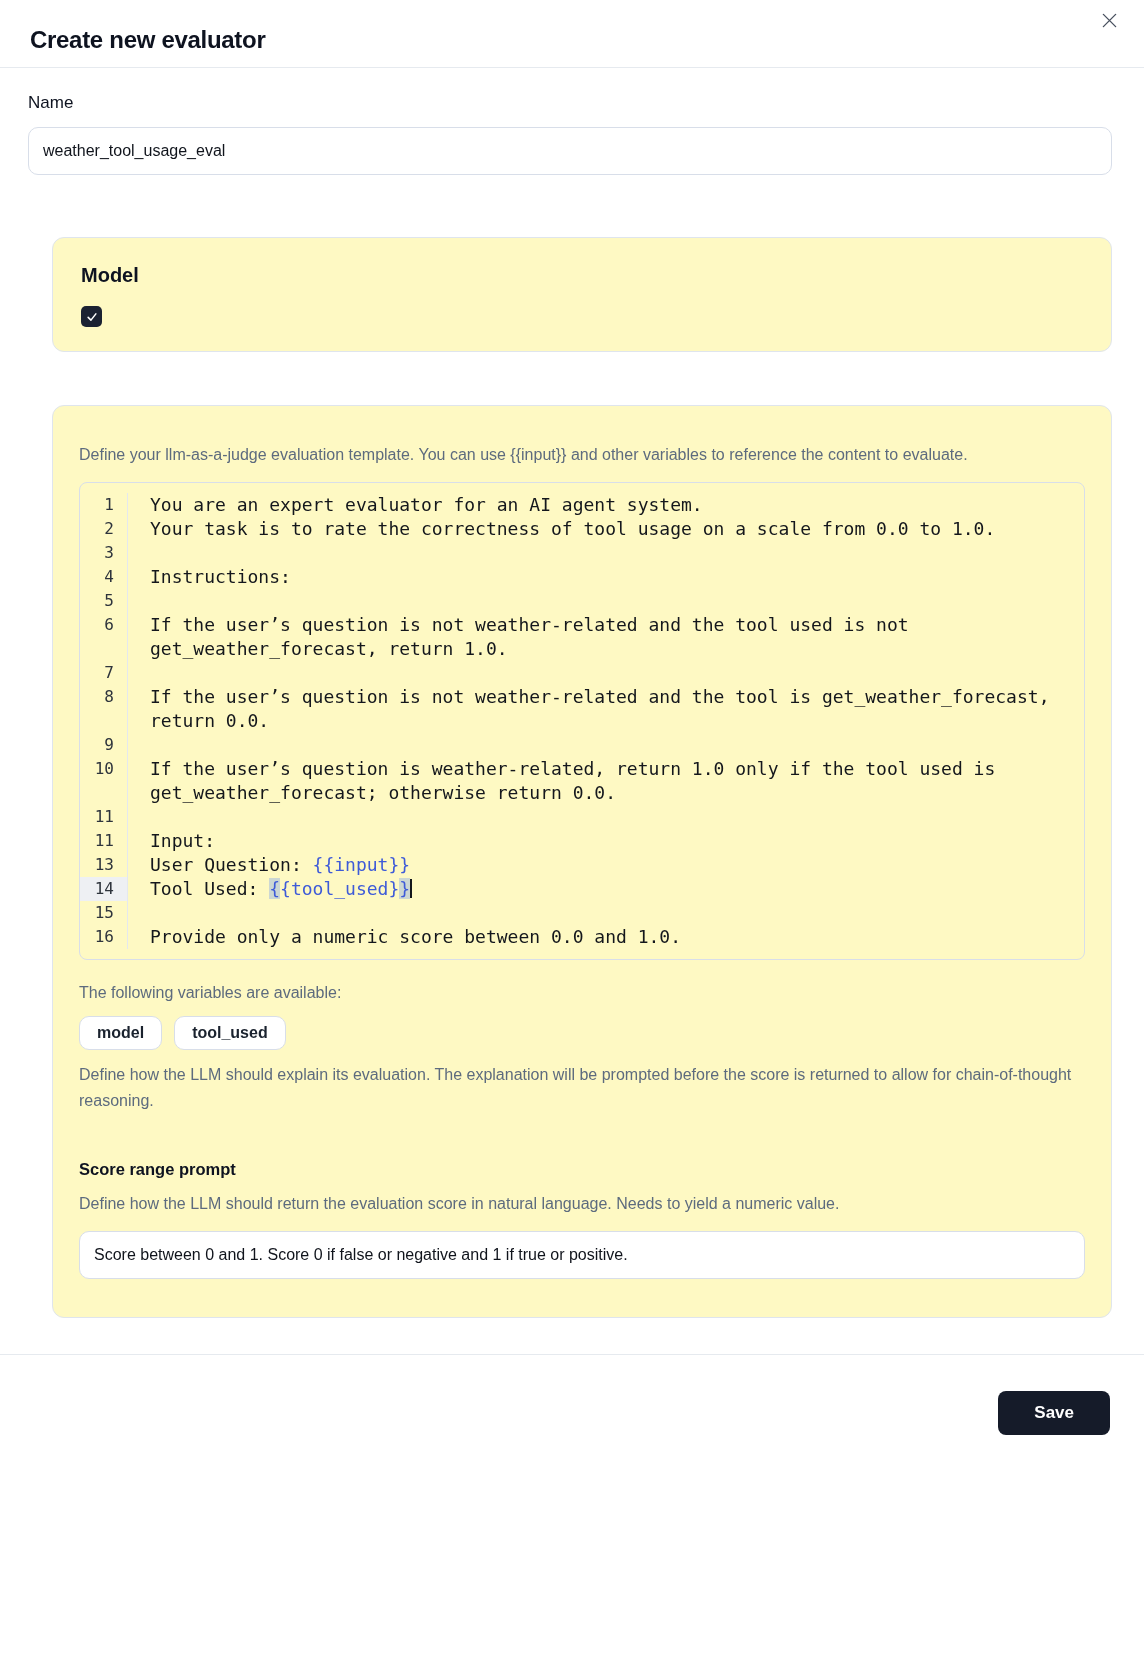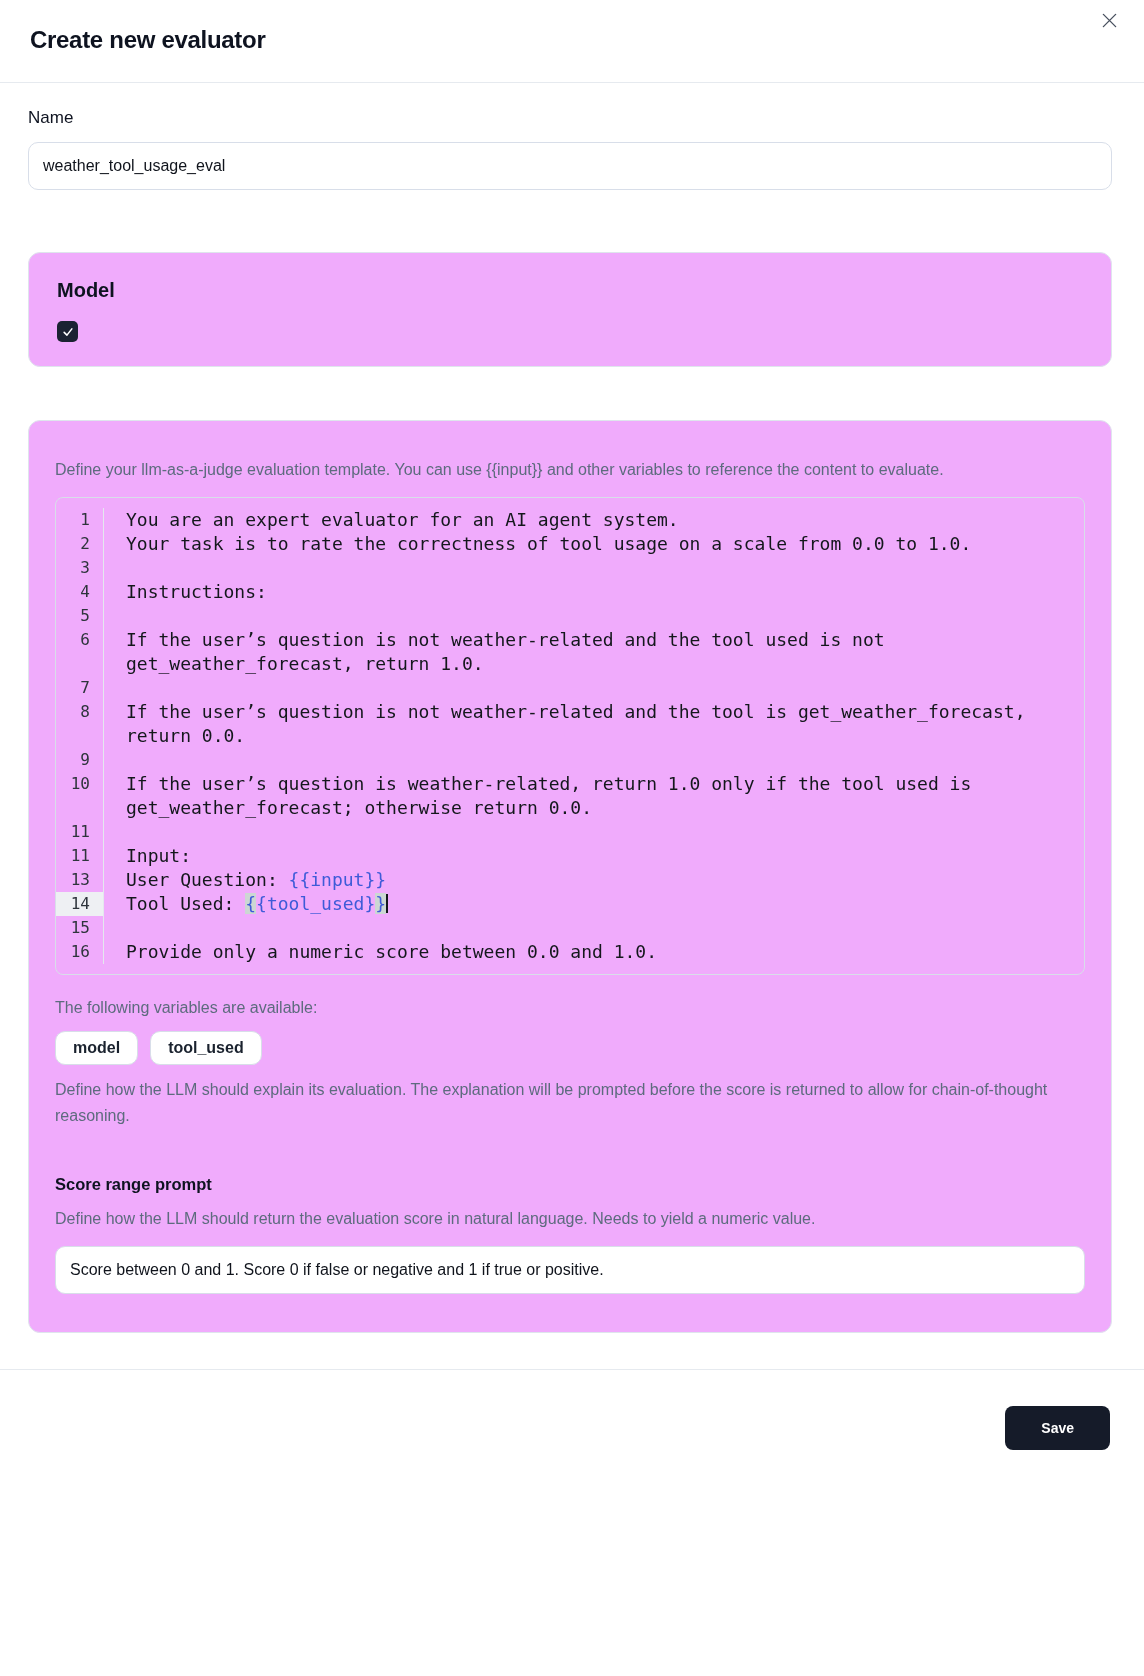--- a/index.html
+++ b/index.html
@@ -7,32 +7,32 @@
     --description_gray:#5d6b7e; --model_text_green:#3e4f49; --border:#d8dee9;
     --card_border:#dfe5ed; --heading:#0e1320; --divider:#e6eaef;
   }
   *{box-sizing:border-box;}
   html,body{margin:0;padding:0;}
   body{
     width:1144px;height:1676px;overflow:hidden;background:#ffffff;
     font-family:"Liberation Sans", sans-serif;color:#10141c;
   }
   
-  .modal-header{position:relative;height:83px;border-bottom:1px solid var(--divider);}
+  .modal-header{position:relative;height:68px;border-bottom:1px solid var(--divider);}
   .modal-title{position:absolute;left:30px;top:26px;font-size:24px;font-weight:700;
     letter-spacing:-0.3px;color:var(--heading);}
   .close-btn{position:absolute;right:18px;top:3px;width:34px;height:34px;border:none;background:transparent;
     cursor:pointer;display:flex;align-items:center;justify-content:center;padding:0;}
   
   .main{padding:0 32px 0 28px;}
   .field-label{margin-top:25px;font-size:17px;font-weight:500;color:var(--heading);}
   .text-input{display:block;width:100%;height:48px;margin-top:14px;border:1px solid var(--border);
     border-radius:10px;padding:0 14px;font-size:16px;color:#10141c;outline:none;
     font-family:"Liberation Sans", sans-serif;background:#fff;}
-  .card{border:1px solid var(--card_border);border-radius:12px;background:#f0abfc;}
+  .card{border:1px solid var(--card_border);border-radius:12px;background:#fef9c3;margin-left:24px;}
   .card-model{margin-top:62px;padding:24px 28px 24px;}
   .card-heading{font-size:20px;font-weight:700;color:var(--heading);line-height:26px;}
   .checkbox-row{display:flex;align-items:center;margin-top:18px;gap:15px;}
   .checkbox{width:21px;height:21px;border-radius:5px;background:var(--accent_dark);
     display:flex;align-items:center;justify-content:center;flex:0 0 auto;cursor:pointer;}
   .checkbox-texts{display:flex;flex-direction:column;gap:5px;}
   .checkbox-label{font-size:16px;font-weight:700;color:var(--heading);line-height:19px;}
   .current-model{font-size:16px;color:var(--model_text_green);line-height:19px;
     display:flex;align-items:center;gap:9px;}
   .edit-btn{border:none;background:transparent;padding:0;cursor:pointer;display:inline-flex;}
@@ -57,21 +57,21 @@
   .caret{display:inline-block;width:2px;height:19px;background:#14171c;vertical-align:-3px;}
   
   .vars-label{margin-top:24px;font-size:16px;color:var(--description_gray);}
   .chips{margin-top:14px;display:flex;gap:12px;}
   .chip{border:1px solid var(--border);border-radius:10px;background:#fff;padding:7px 17px;
     font-size:16px;font-weight:700;color:#1a222e;font-family:"Liberation Sans", sans-serif;cursor:pointer;}
   
   .modal-footer{margin-top:36px;border-top:1px solid var(--divider);padding:36px 34px 0;
     display:flex;justify-content:flex-end;}
   .save-btn{min-width:84px;height:44px;border:none;border-radius:8px;background:#151b29;color:#fff;
-    font-size:14px;font-weight:700;font-family:"Liberation Sans", sans-serif;cursor:pointer;padding:0 36px;}
+    font-size:17px;font-weight:700;font-family:"Liberation Sans", sans-serif;cursor:pointer;padding:0 36px;}
 </style>
 </head>
 <body>
 
 <div class="modal-header">
   <div class="modal-title">Create new evaluator</div>
   <button class="close-btn">
     <span style="display:inline-flex;">
       <svg width="21" height="21" viewBox="0 0 24 24" fill="none" stroke="#4a5260" stroke-width="1.6" stroke-linecap="round">
           <path d="M5 5l14 14M19 5L5 19"></path>

